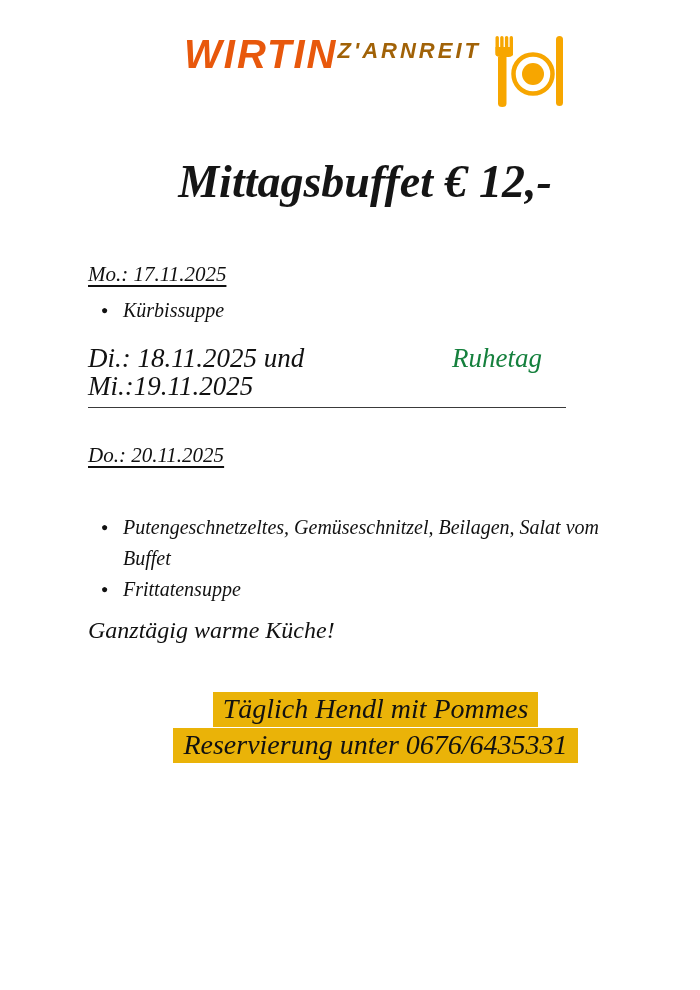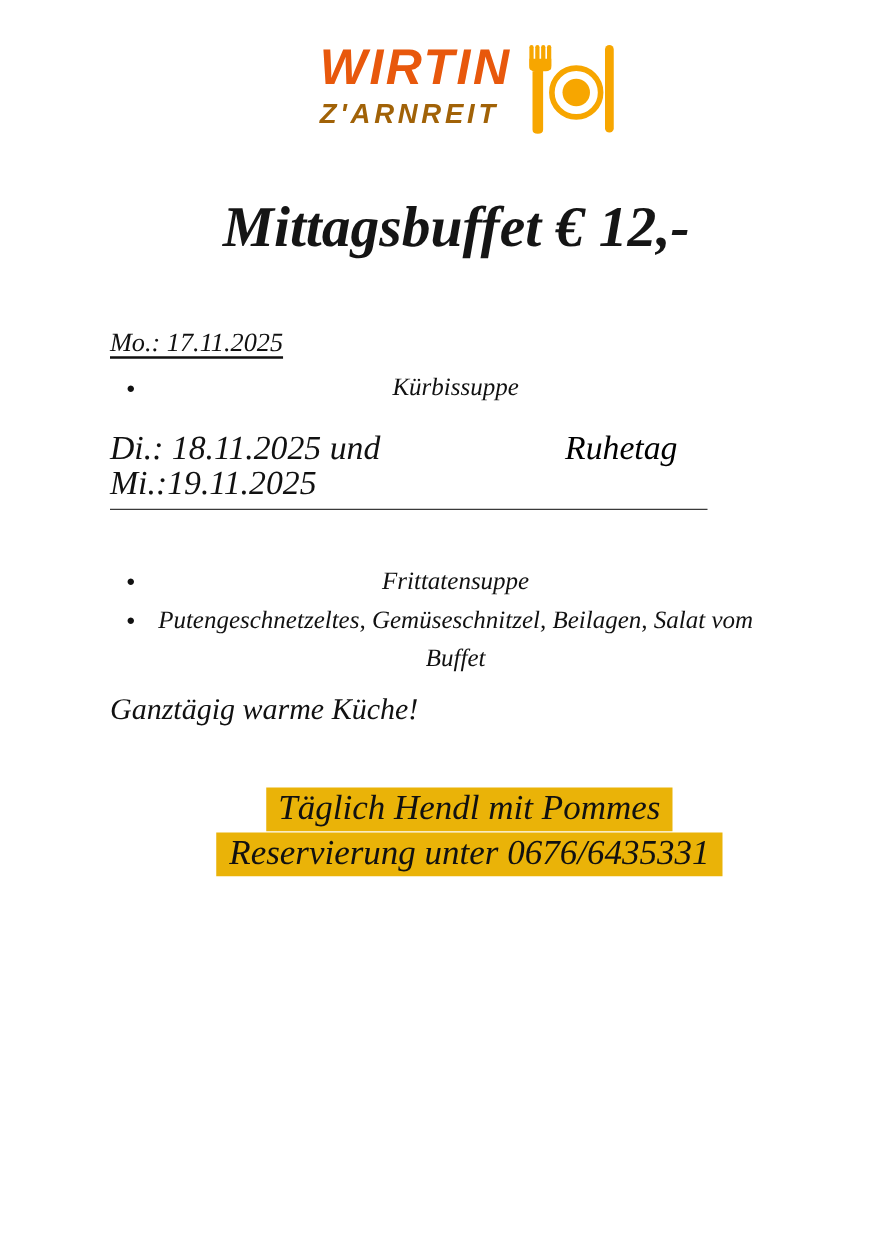--- a/index.html
+++ b/index.html
@@ -13,21 +13,21 @@
   }
   
   .logo{
     padding-top:34px;
     display:flex;
     justify-content:center;
     align-items:flex-start;
     gap:7px;
     transform:translateX(25px);
   }
-  .logo-text{display:flex;flex-direction:column;align-items:flex-start;}
+  .logo-text{display:flex;flex-direction:row;align-items:flex-start;}
   .logo-name{
     font-family:"Liberation Sans", sans-serif;
     font-style:italic;font-weight:700;
     font-size:40px;line-height:1;
     letter-spacing:2px;
     color:#e8580c;
   }
   .logo-subname{
     font-family:"Liberation Sans", sans-serif;
     font-style:italic;font-weight:700;
@@ -56,21 +56,21 @@
   .day-heading{
     font-size:21px;line-height:30px;
     text-decoration:underline;
     text-underline-offset:4px;
     text-decoration-thickness:1.5px;
   }
   .section{margin-top:0;}
   .section-monday{margin-top:50px;}
   .section-thursday{margin-top:32px;}
   .section-friday{margin-top:42px;}
-  ul.items{list-style:none;margin:6px 0 0 0;padding:0;max-width:25.9em;text-align:center;}
+  ul.items{list-style:none;margin:6px 0 0 0;padding:0;max-width:25.9em;}
   ul.items li{
     position:relative;
     padding-left:35px;
     line-height:31px;
   }
   ul.items li::before{
     content:"●";
     position:absolute;left:13px;top:0;
     font-size:12px;line-height:31px;
     color:#111;
@@ -79,21 +79,21 @@
     margin-top:18px;
     display:flex;align-items:baseline;
     width:478px;
     line-height:28px;
     padding-bottom:7px;
     border-bottom:1.5px solid #3a3a3a;
     font-size:27px;
   }
   .ruhetag{
     margin-left:auto;margin-right:24px;
-    color:#000000;
+    color:#15803d;
   }
   
   .tagline{
     margin-top:8px;
     text-align:left;
     font-size:24px;line-height:34px;
   }
   .highlight{
     margin-top:44px;
     text-align:center;
@@ -140,26 +140,27 @@
         <li>Kürbissuppe</li>
       </ul>
     </section>
 
     <section class="closed-row">
       <span class="closed-heading">Di.: 18.11.2025 und Mi.:19.11.2025</span>
       <span class="ruhetag">Ruhetag</span>
     </section>
 
     <section class="section section-thursday">
+      <div class="day-heading">Do.: 20.11.2025</div>
     </section>
 
     <section class="section section-friday">
       <ul class="items">
+        <li>Putengeschnetzeltes, Gemüseschnitzel, Beilagen, Salat vom Buffet</li>
         <li>Frittatensuppe</li>
-        <li>Putengeschnetzeltes, Gemüseschnitzel, Beilagen, Salat vom Buffet</li>
       </ul>
     </section>
 
     <div class="tagline">Ganztägig warme Küche!</div>
 
     <div class="highlight">
       <div><span class="hl">Täglich Hendl mit Pommes</span></div>
       <div><span class="hl">Reservierung unter 0676/6435331</span></div>
     </div>
 

